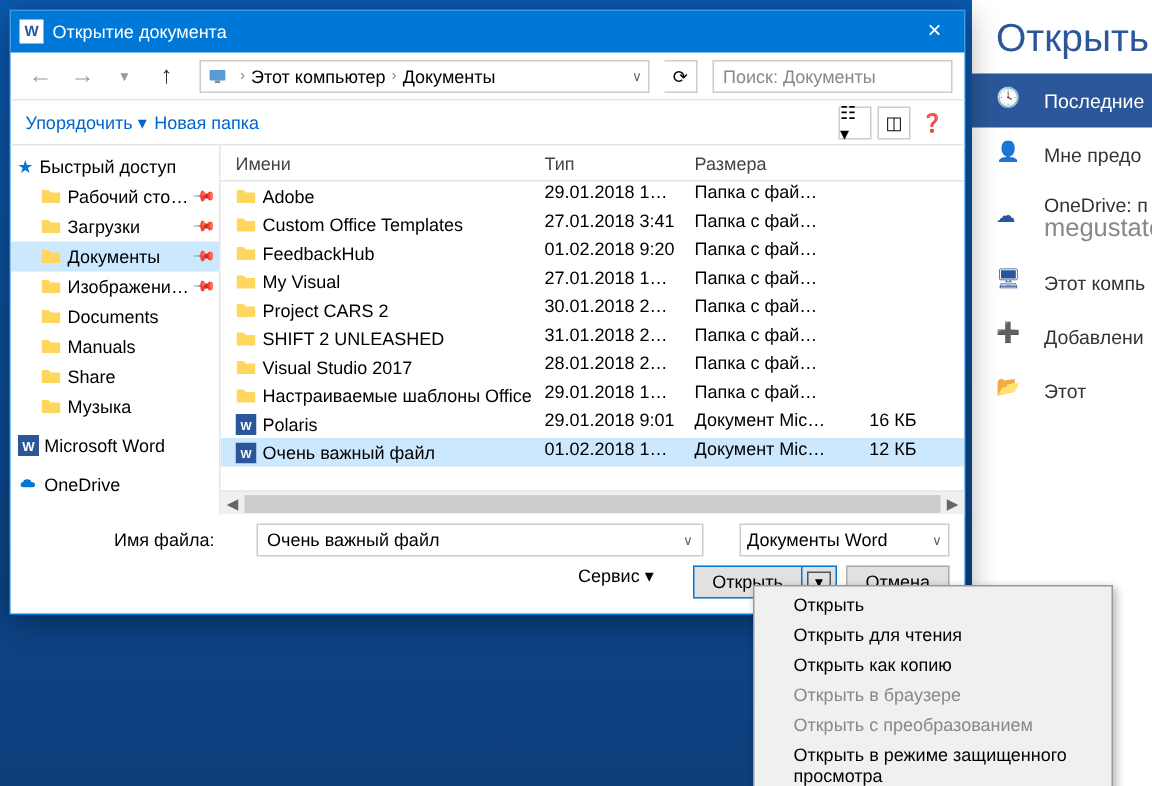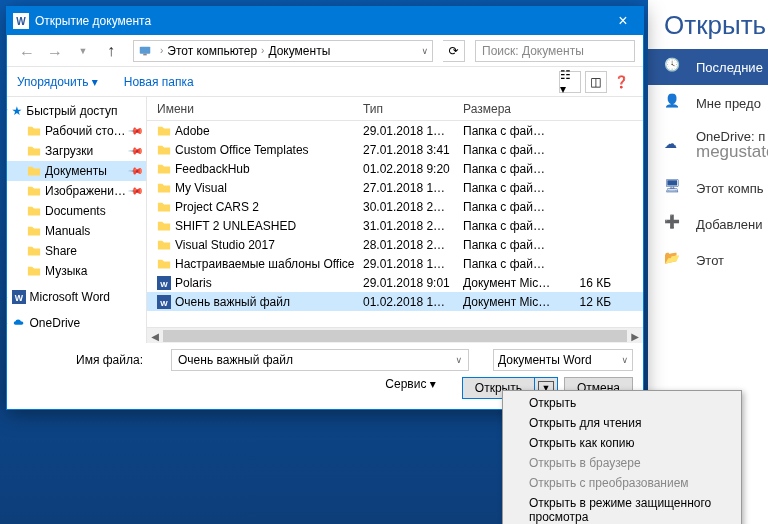--- a/index.html
+++ b/index.html
@@ -18,21 +18,21 @@
 
 .navbar { height: 32px; display: flex; align-items: center; padding: 0 8px; border-bottom: 1px solid #e5e5e5; gap: 4px; }
 .nav-btn { width: 24px; height: 24px; display: flex; align-items: center; justify-content: center; color: #999; cursor: default; }
 .nav-btn.enabled { color: #333; }
 .breadcrumb { flex: 1; height: 22px; border: 1px solid #ccc; margin: 0 6px; display: flex; align-items: center; padding: 0 4px; font-size: 12px; }
 .bc-icon { width: 14px; height: 14px; margin-right: 4px; }
 .bc-sep { color: #888; margin: 0 4px; font-size: 10px; }
 .bc-refresh { width: 22px; height: 22px; border: 1px solid #ccc; border-left: none; display: flex; align-items: center; justify-content: center; font-size: 12px; }
 .search { width: 160px; height: 22px; border: 1px solid #ccc; margin-left: 6px; padding: 0 6px; font-size: 12px; color: #888; display: flex; align-items: center; }
 
-.toolbar { height: 30px; display: flex; align-items: center; padding: 0 10px; font-size: 12px; gap: 26px; border-bottom: 1px solid #e5e5e5; }
+.toolbar { height: 30px; display: flex; align-items: center; padding: 0 10px; font-size: 12px; gap: 5px; border-bottom: 1px solid #e5e5e5; }
 .tool-link { color: #0066cc; }
 .tool-right { margin-left: auto; display: flex; gap: 4px; align-items: center; }
 .tool-icon { width: 22px; height: 22px; border: 1px solid transparent; display: flex; align-items: center; justify-content: center; font-size: 12px; }
 .tool-icon.boxed { border-color: #ccc; }
 
 .body { flex: 1; display: flex; overflow: hidden; }
 .sidebar { width: 140px; border-right: 1px solid #e5e5e5; padding: 4px 0; font-size: 12px; overflow: hidden; }
 .sb-item { display: flex; align-items: center; height: 20px; padding: 0 4px 0 20px; gap: 4px; white-space: nowrap; overflow: hidden; }
 .sb-item.selected { background: #cce8ff; }
 .sb-item .pin { margin-left: auto; color: #999; font-size: 10px; transform: rotate(45deg); }
@@ -40,21 +40,21 @@
 .sb-header { padding-left: 8px; font-weight: normal; }
 
 .filelist { flex: 1; display: flex; flex-direction: column; overflow: hidden; }
 .fl-header { display: flex; height: 24px; align-items: center; font-size: 12px; color: #444; border-bottom: 1px solid #e5e5e5; }
 .fl-header > div { padding: 0 6px; }
 .col-name { width: 210px; padding-left: 10px !important; }
 .col-date { width: 100px; }
 .col-type { width: 100px; }
 .col-size { width: 60px; text-align: right; }
 .fl-rows { flex: 1; overflow: hidden; }
-.fl-row { display: flex; height: 19px; align-items: center; font-size: 12px; }
+.fl-row { display: flex; height: 19px; font-size: 12px; }
 .fl-row.selected { background: #cce8ff; }
 .fl-row > div { padding: 0 6px; white-space: nowrap; overflow: hidden; text-overflow: ellipsis; }
 .fl-row .col-name { display: flex; align-items: center; gap: 4px; }
 .file-icon { width: 14px; height: 14px; flex-shrink: 0; }
 .hscroll { height: 16px; background: #f0f0f0; border-top: 1px solid #e5e5e5; position: relative; }
 .hscroll::before { content:''; position: absolute; left: 16px; right: 16px; top: 2px; height: 12px; background: #ccc; }
 .hscroll .arr { position: absolute; top: 0; width: 16px; height: 16px; display: flex; align-items: center; justify-content: center; font-size: 10px; color: #666; }
 .hscroll .arrL { left: 0; } .hscroll .arrR { right: 0; }
 
 .footer { padding: 6px 10px 10px; font-size: 12px; }

